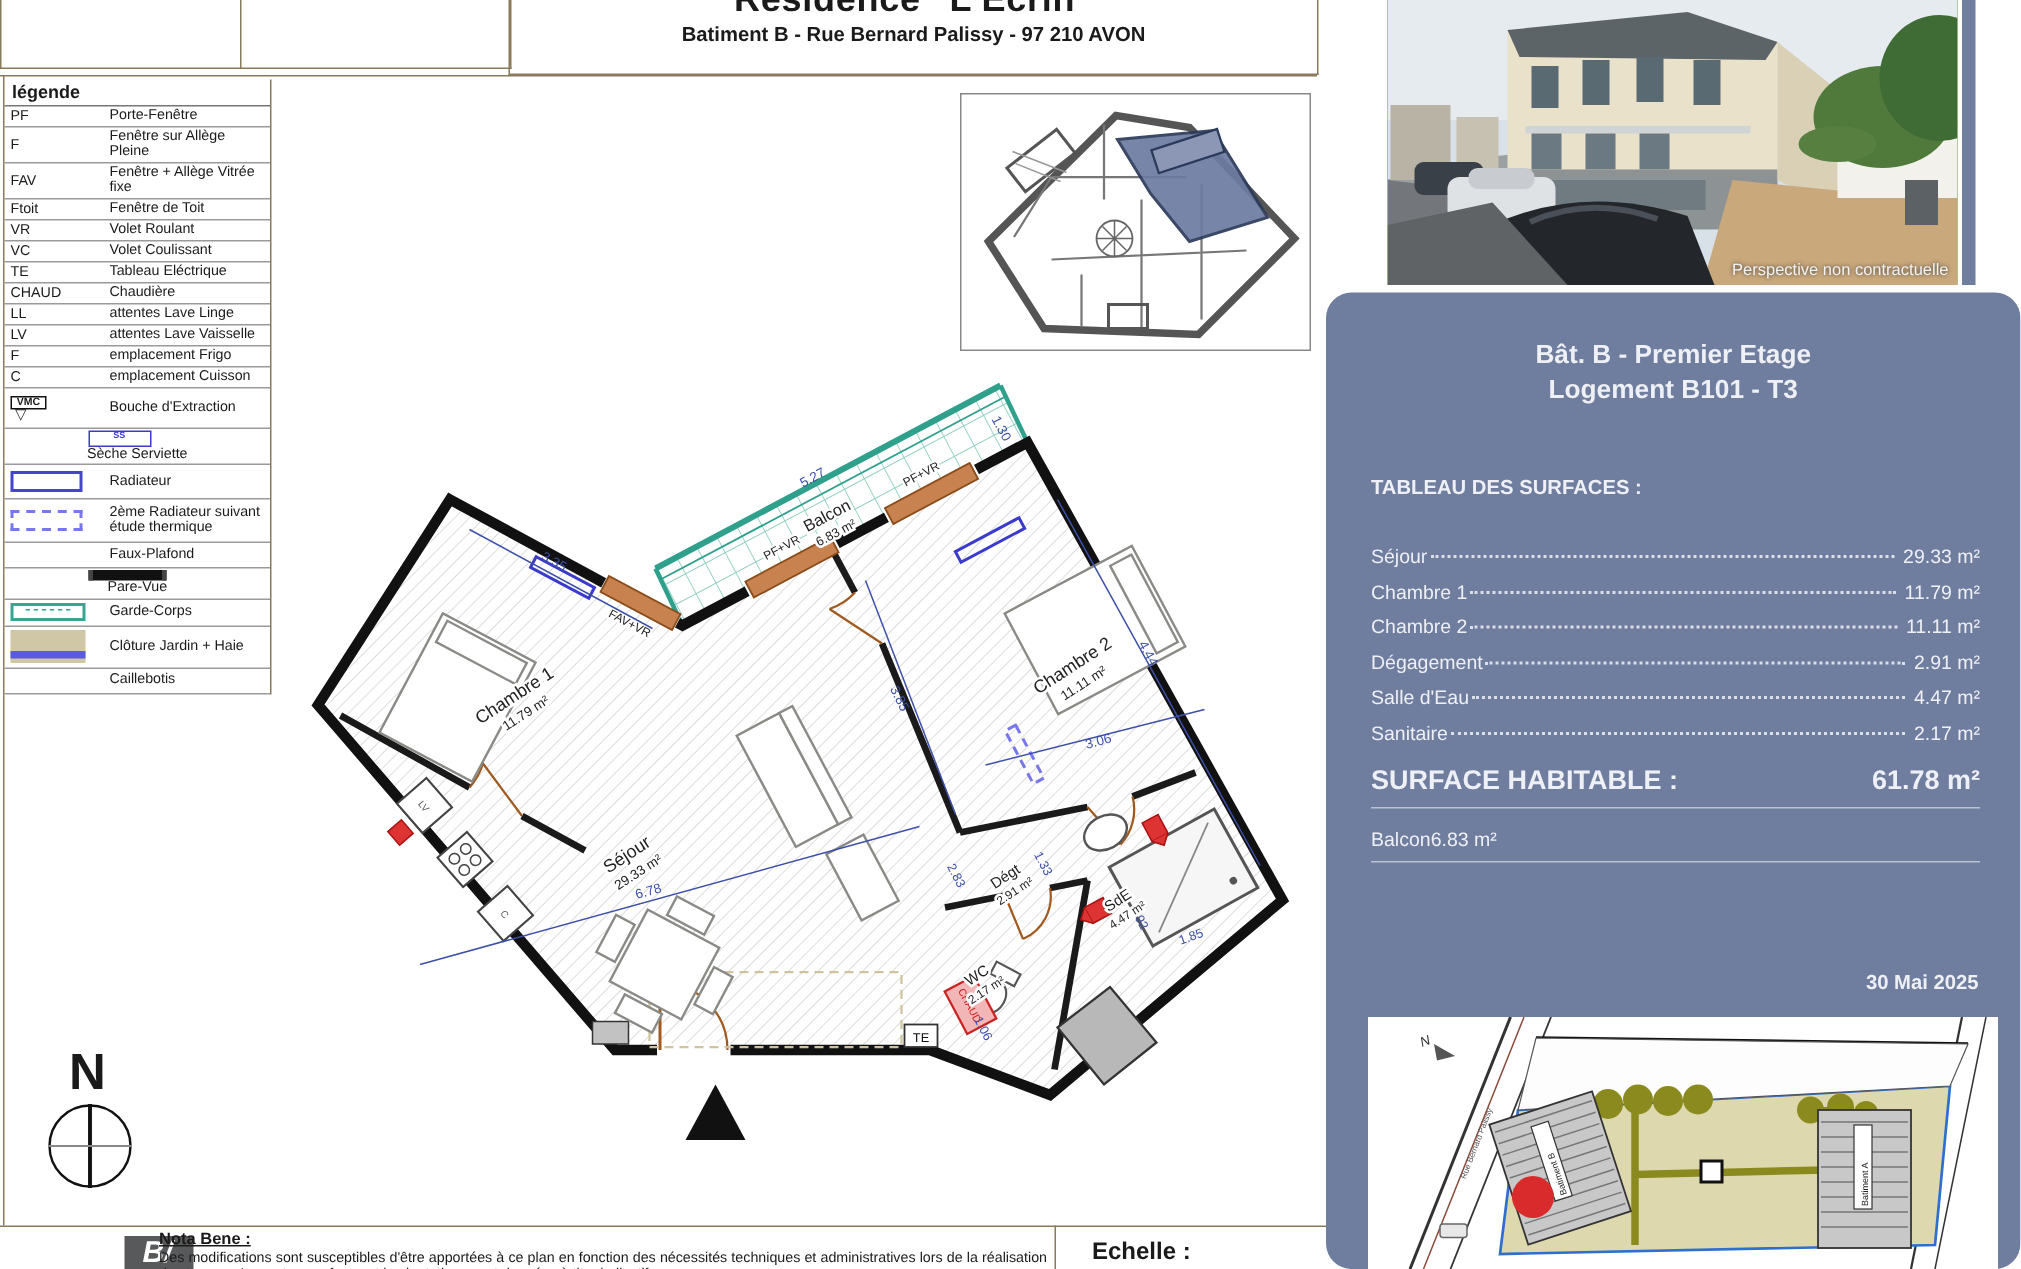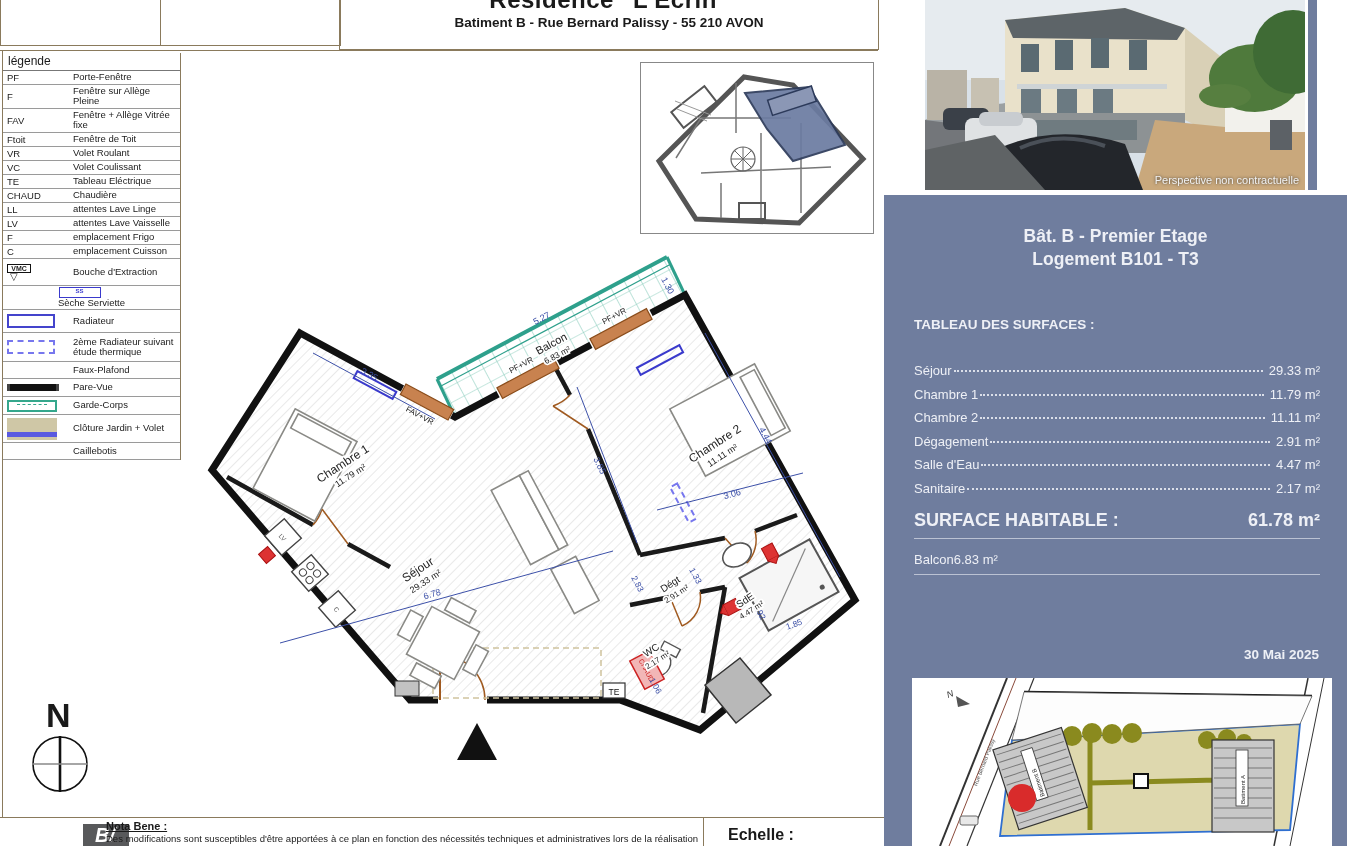--- a/index.html
+++ b/index.html
@@ -8,42 +8,42 @@
   .abs{position:absolute;}
   
   .hbox{position:absolute;top:0;height:45px;border:1px solid #8a7a5c;border-top:none;background:#fff;}
   .hline{position:absolute;top:50px;left:0;width:878px;border-top:1.5px solid #8a7a5c;}
   .titlebox{position:absolute;left:339px;top:0;width:538px;height:49px;overflow:hidden;text-align:center;}
   .sheet-title{font-size:24px;font-weight:bold;margin-top:-14px;letter-spacing:.5px;}
   .sheet-sub{font-size:13.5px;font-weight:bold;margin-top:1px;}
   
   .page-left-border{position:absolute;left:2px;top:50px;height:767px;border-left:1px solid #8a7a5c;}
   .legend{position:absolute;left:3px;top:53px;width:177px;font-size:9.5px;}
-  .lg-title{font-weight:normal;font-size:12px;padding:1px 5px 2px;border-bottom:1px solid #777;}
+  .lg-title{font-weight:bold;font-size:12px;padding:1px 5px 2px;border-bottom:1px solid #777;}
   .lg-row{display:flex;align-items:center;border-bottom:1px solid #9a9a9a;padding:1px 4px;min-height:10.5px;}
   .lg-abbr{width:66px;flex:none;}
   .lg-lab{flex:1;line-height:1.1;}
   .ico{width:66px;flex:none;display:flex;flex-direction:column;justify-content:center;}
   .vmc-box{border:1px solid #111;font-size:7px;font-weight:bold;width:22px;text-align:center;}
   .vmc-tri{font-size:10px;line-height:7px;margin-left:3px;}
   .ss-bar{width:40px;height:9px;border:1.5px solid #3a3acc;color:#3a3acc;font-size:6px;line-height:7px;text-align:center;font-weight:bold;}
   .rad{width:44px;height:10px;border:2px solid #4444cc;}
   .rad2{width:44px;height:10px;border:2px dashed #7777ee;}
   .parevue{width:46px;height:7px;background:#111;border-left:3px solid #444;border-right:3px solid #444;}
   .gcorps{width:46px;height:8px;border:2px solid #35a78c;position:relative;}
   .gcorps:after{content:"";position:absolute;left:8px;right:8px;top:2px;border-top:1.5px dashed #35a78c;}
   .cloture{width:50px;height:22px;background:#cfc7a6;position:relative;}
   .cloture:after{content:"";position:absolute;left:0;right:0;bottom:3px;height:5px;background:#5a5ae0;}
   
   .keyplan{position:absolute;left:640px;top:62px;width:232px;height:170px;border:1px solid #888;background:#fff;}
   .photo{position:absolute;left:925px;top:0;width:380px;height:190px;overflow:hidden;background:#4d7c0f;}
   .photo-cap{position:absolute;right:6px;bottom:4px;color:#f2f2f2;font-size:11px;text-shadow:0 0 3px #333;}
   .bluestrip{position:absolute;left:1308px;top:0;width:9px;height:190px;background:#6f7d9e;}
   
-  .panel{position:absolute;left:884px;top:195px;width:463px;height:651px;background:#6f7d9e;color:#eef0f6;}
+  .panel{position:absolute;left:884px;top:195px;width:463px;height:651px;background:#6f7d9e;color:#eef0f6;border-radius:17px;}
   .p-title{text-align:center;font-weight:bold;font-size:17.5px;line-height:1.3;padding-top:30px;}
   .p-sub{position:absolute;left:30px;top:122px;font-weight:bold;font-size:13.5px;}
   .s-table{position:absolute;left:30px;right:27px;top:168px;font-size:13px;}
   .srow{display:flex;align-items:baseline;height:23.5px;}
   .srow .dots{flex:1;margin:0 6px 0 2px;border-bottom:2px dotted rgba(238,240,246,.85);transform:translateY(-3px);}
   .srow .val{white-space:nowrap;}
   .total{position:absolute;left:30px;right:27px;top:315px;display:flex;font-weight:bold;font-size:18px;
          border-bottom:1px solid rgba(238,240,246,.6);padding-bottom:7px;}
   .total .sp{flex:1;}
   .balrow{position:absolute;left:30px;right:27px;top:357px;display:flex;align-items:baseline;font-size:13px;
@@ -62,21 +62,21 @@
   .north .nl{font-size:34px;font-weight:bold;position:absolute;left:18px;top:-6px;}
   svg text{font-family:"Liberation Sans","DejaVu Sans",sans-serif;}
 </style>
 </head>
 <body>
 
 <div class="hbox" style="left:0;width:160px;"></div>
 <div class="hbox" style="left:160px;width:179px;"></div>
 <div class="titlebox" style="border-left:1px solid #8a7a5c;border-right:1px solid #8a7a5c;border-bottom:1px solid #8a7a5c;">
   <div class="sheet-title">Résidence "L'Ecrin"</div>
-  <div class="sheet-sub">Batiment B - Rue Bernard Palissy - 55 210 AVON</div>
+  <div class="sheet-sub">Batiment B - Rue Bernard Palissy - 97 210 AVON</div>
 </div>
 <div class="hline"></div>
 <div class="page-left-border"></div>
 
 <div class="legend" style="border-right:1px solid #8a7a5c;">
   <div class="lg-title">légende</div>
   <div class="lg-row">
       <span class="lg-abbr">PF</span>
       <span class="lg-lab">Porte-Fenêtre</span>
     </div>
@@ -146,37 +146,37 @@
   <div class="lg-row" style="min-height:26px;">
     <span class="ico">
         <span class="rad2"></span>
       </span>
     <span class="lg-lab">2ème Radiateur suivant étude thermique</span>
     </div>
   <div class="lg-row" style="min-height:14px;">
     <span class="ico"></span>
     <span class="lg-lab">Faux-Plafond</span>
     </div>
+  <div class="lg-row" style="min-height:15px;flex-direction:column;">
+    <span class="ico">
+        <span class="parevue"></span>
+      </span>
+    <span class="lg-lab">Pare-Vue</span>
+    </div>
   <div class="lg-row" style="min-height:15px;">
     <span class="ico">
-        <span class="parevue"></span>
-      </span>
-    <span class="lg-lab">Pare-Vue</span>
-    </div>
-  <div class="lg-row" style="min-height:15px;">
-    <span class="ico">
         <span class="gcorps"></span>
       </span>
     <span class="lg-lab">Garde-Corps</span>
     </div>
   <div class="lg-row" style="min-height:25px;">
     <span class="ico">
         <span class="cloture"></span>
       </span>
-    <span class="lg-lab">Clôture Jardin + Volet</span>
+    <span class="lg-lab">Clôture Jardin + Haie</span>
     </div>
   <div class="lg-row" style="min-height:14px;border-bottom:1px solid #9a9a9a;">
     <span class="ico"></span>
     <span class="lg-lab">Caillebotis</span>
     </div>
 </div>
 
 <div class="keyplan">
 <svg width="232" height="170" viewBox="0 0 232 170">
   <polygon points="18,98 103,14 152,22 222,96 158,160 55,156" fill="#fff" stroke="#555" stroke-width="5"></polygon>

